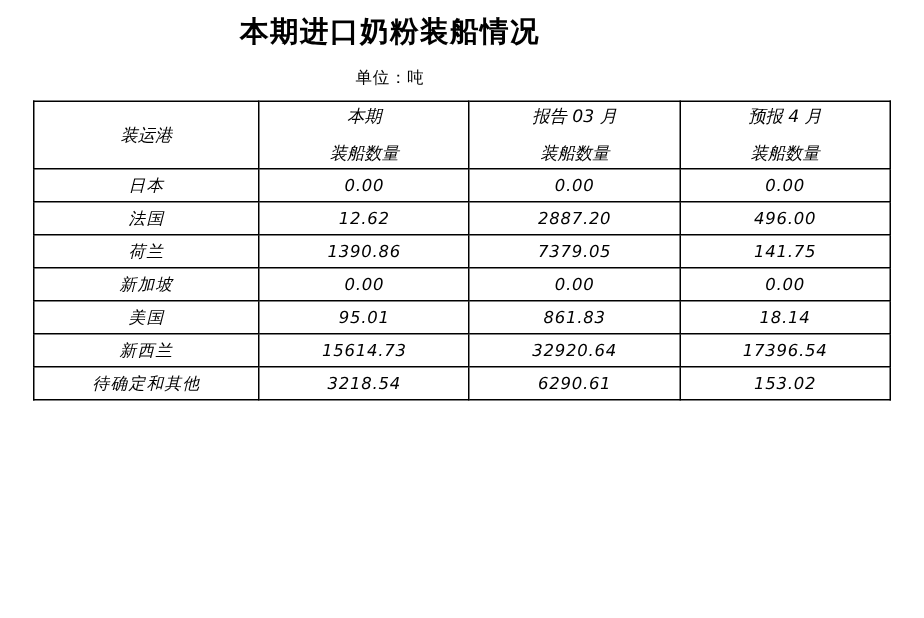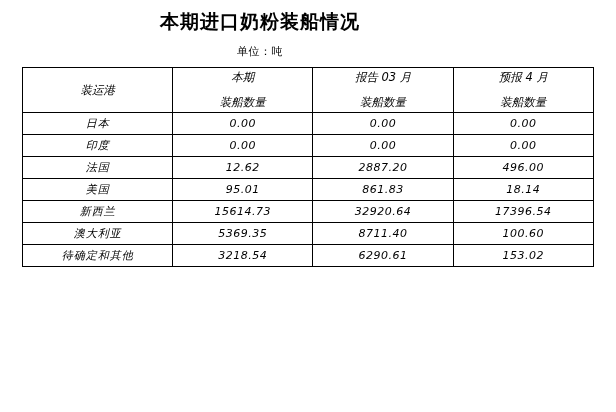--- a/index.html
+++ b/index.html
@@ -104,50 +104,50 @@
         </tr>
       </thead>
       <tbody>
         <tr>
           <td class="port">日本</td>
           <td class="num">0.00</td>
           <td class="num">0.00</td>
           <td class="num">0.00</td>
         </tr>
         <tr>
-          <td class="port">印度</td>
-          <td class="num">0.00</td>
-          <td class="num">0.00</td>
-          <td class="num">0.00</td>
-        </tr>
-        <tr>
           <td class="port">法国</td>
           <td class="num">12.62</td>
           <td class="num">2887.20</td>
           <td class="num">496.00</td>
+        </tr>
+        <tr>
+          <td class="port">荷兰</td>
+          <td class="num">1390.86</td>
+          <td class="num">7379.05</td>
+          <td class="num">141.75</td>
+        </tr>
+        <tr>
+          <td class="port">新加坡</td>
+          <td class="num">0.00</td>
+          <td class="num">0.00</td>
+          <td class="num">0.00</td>
         </tr>
         <tr>
           <td class="port">美国</td>
           <td class="num">95.01</td>
           <td class="num">861.83</td>
           <td class="num">18.14</td>
         </tr>
         <tr>
           <td class="port">新西兰</td>
           <td class="num">15614.73</td>
           <td class="num">32920.64</td>
           <td class="num">17396.54</td>
         </tr>
         <tr>
-          <td class="port">澳大利亚</td>
-          <td class="num">5369.35</td>
-          <td class="num">8711.40</td>
-          <td class="num">100.60</td>
-        </tr>
-        <tr>
           <td class="port">待确定和其他</td>
           <td class="num">3218.54</td>
           <td class="num">6290.61</td>
           <td class="num">153.02</td>
         </tr>
       </tbody>
     </table>
   </div>
 
 </div>

